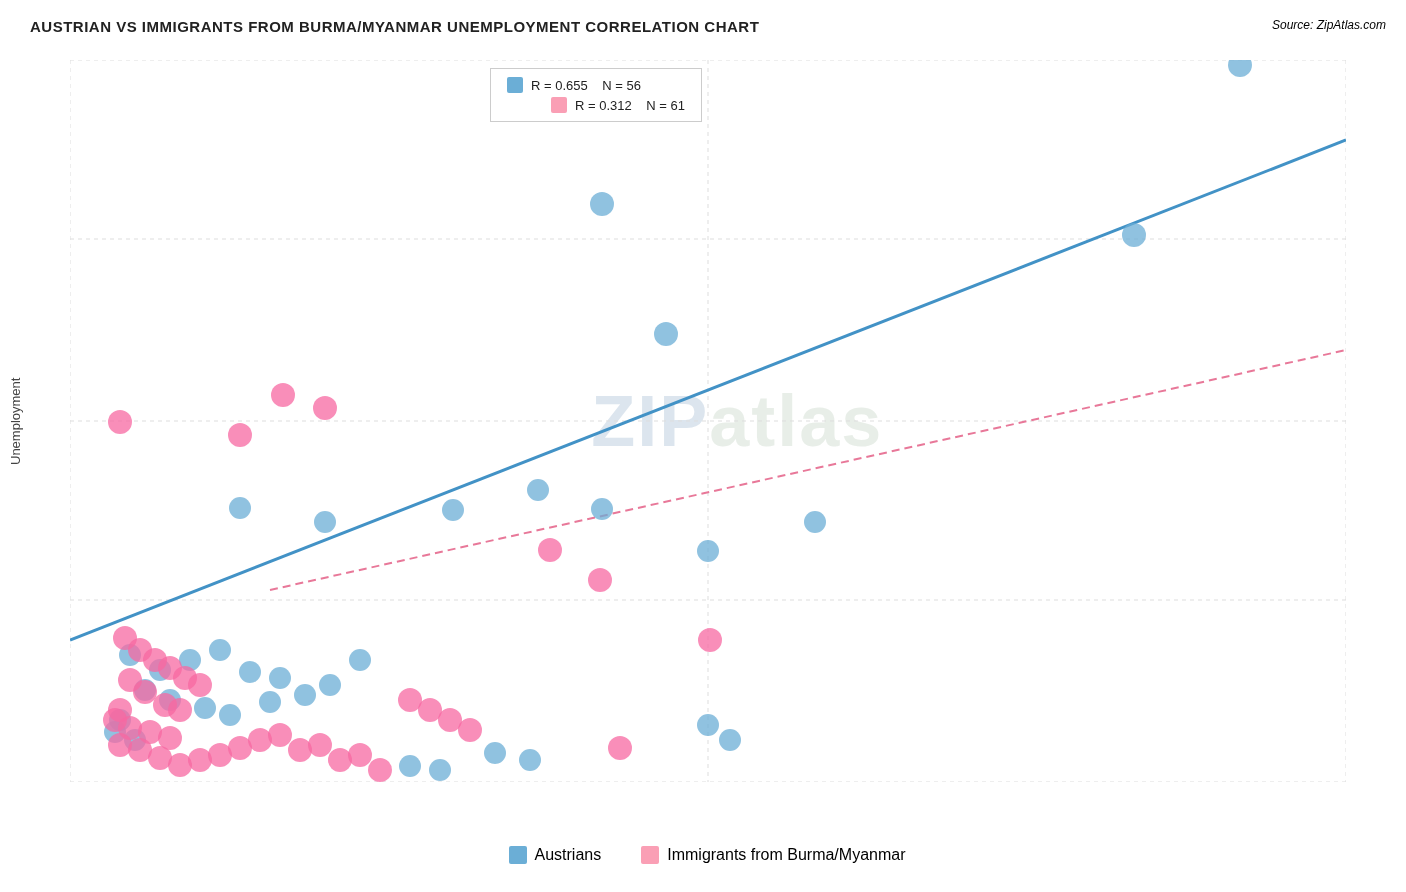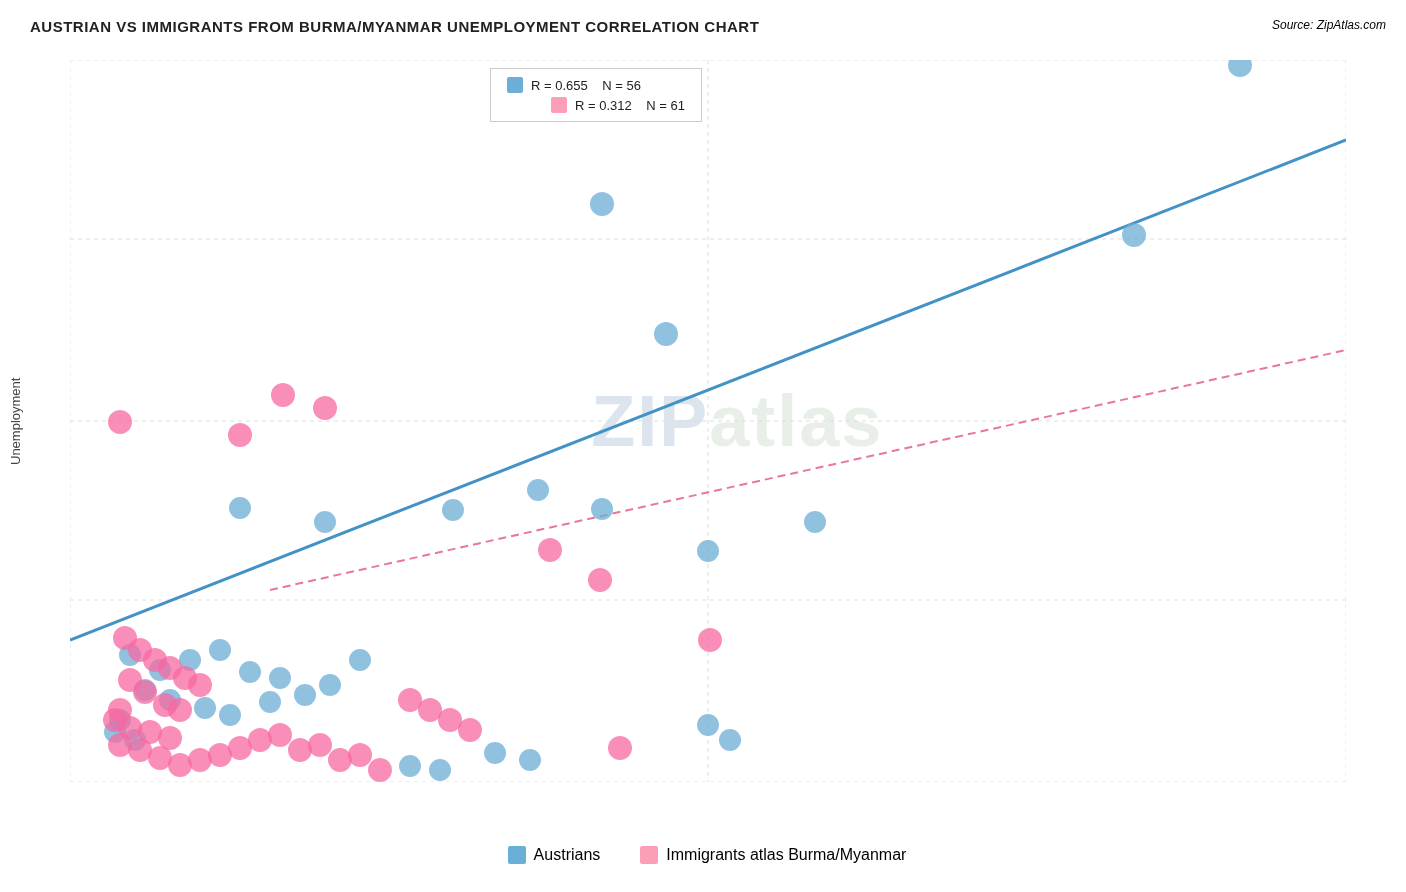--- a/index.html
+++ b/index.html
@@ -280,17 +280,17 @@
     </div>
   </div>
 
   <div class="bottom-legend">
     <div class="bottom-legend-item">
       <div class="bottom-swatch" style="background:#6baed6;"></div>
       <span>Austrians</span>
     </div>
     <div class="bottom-legend-item">
       <div class="bottom-swatch" style="background:#fa9fb5;"></div>
-      <span>Immigrants atlas Burma/Myanmar</span>
+      <span>Immigrants from Burma/Myanmar</span>
     </div>
   </div>
 
 </div>
 
 </body></html>

